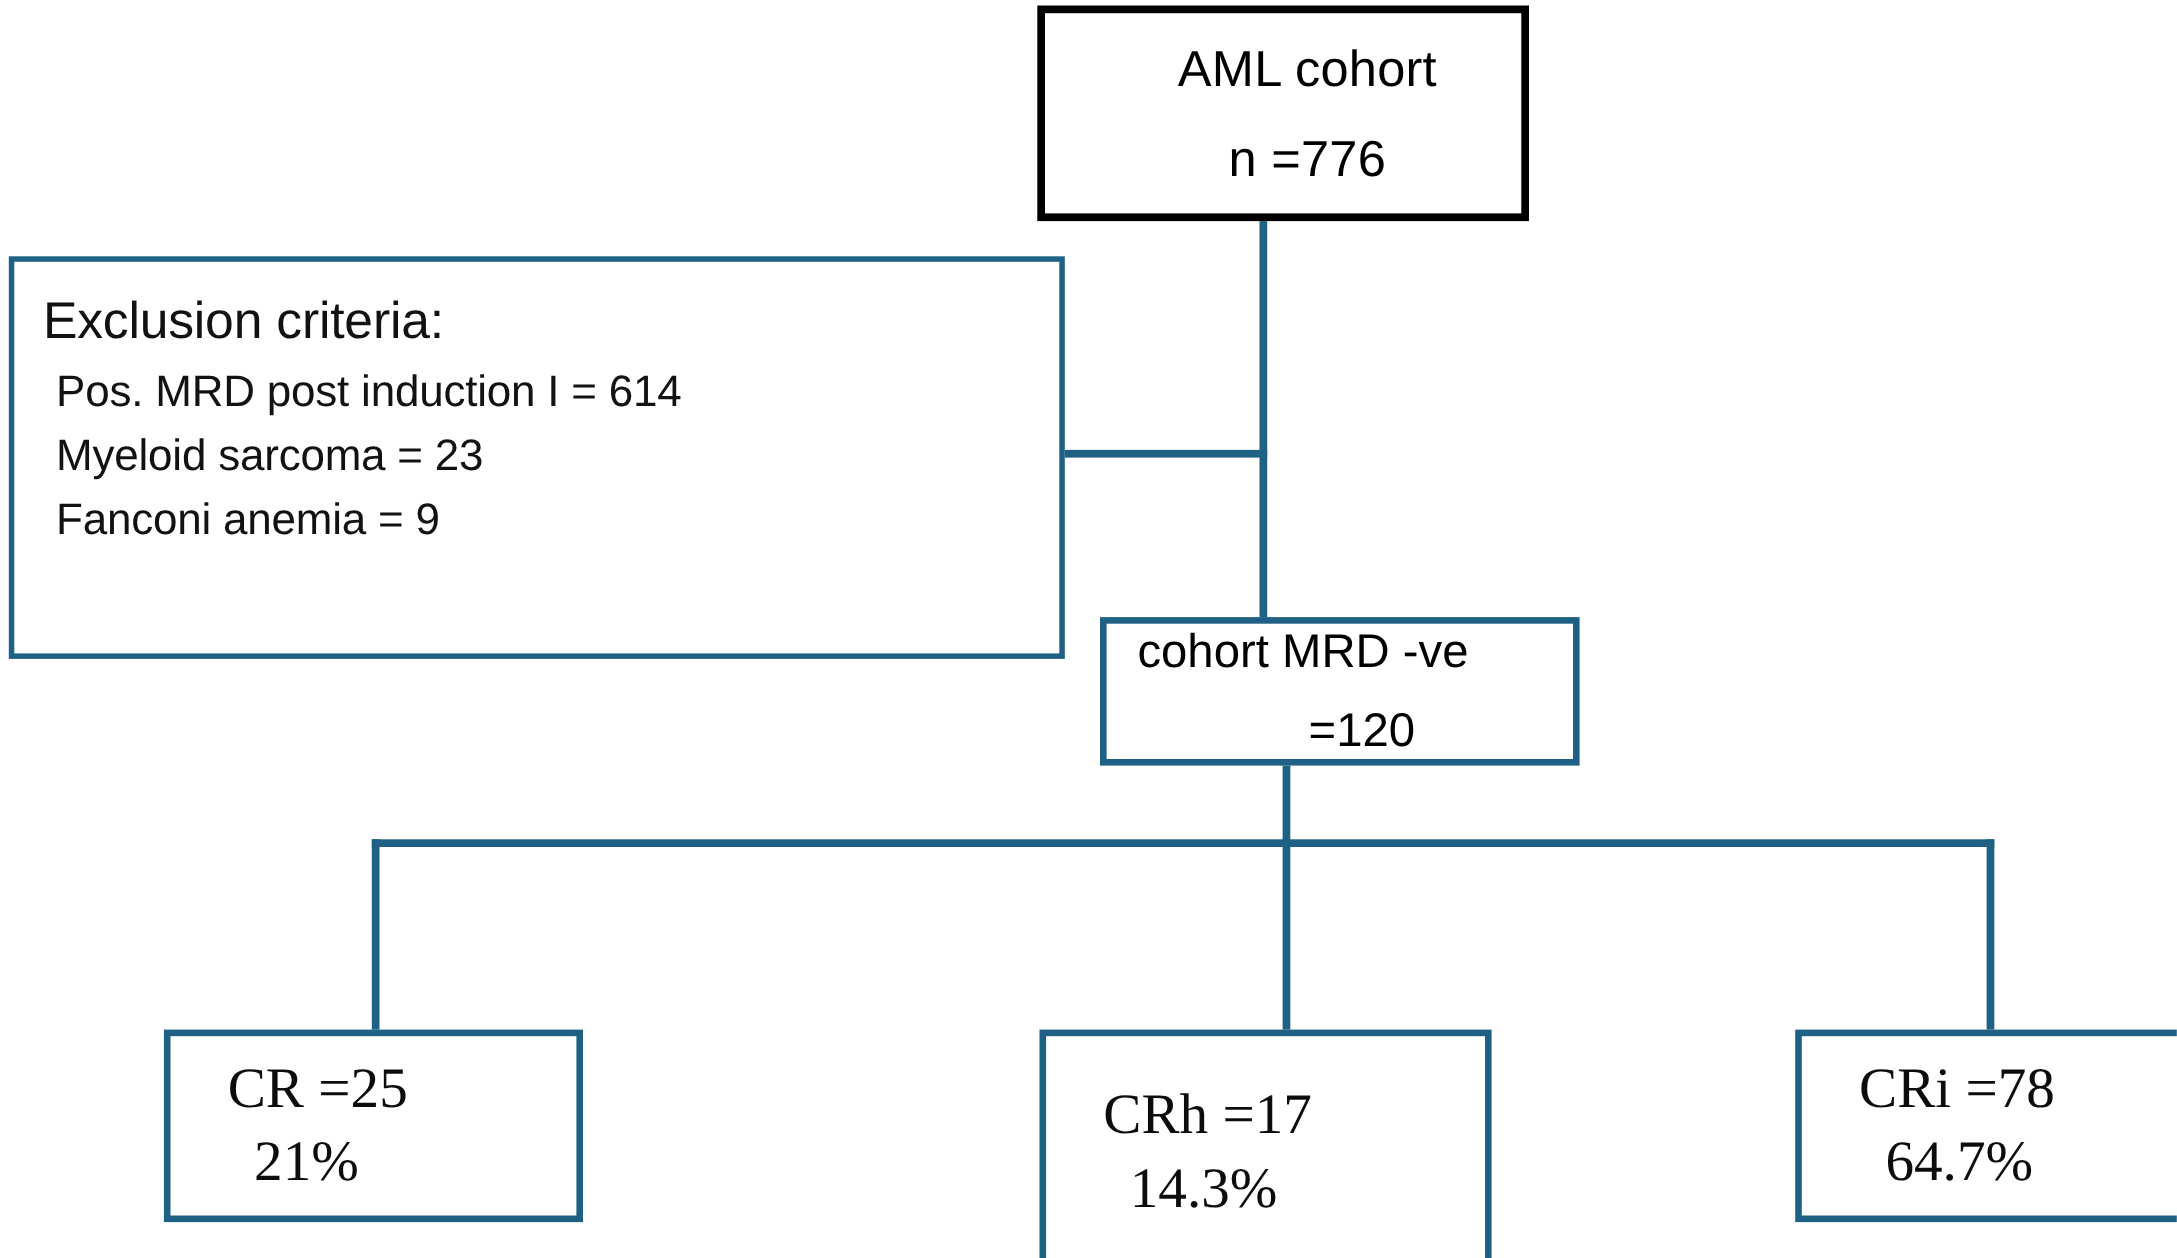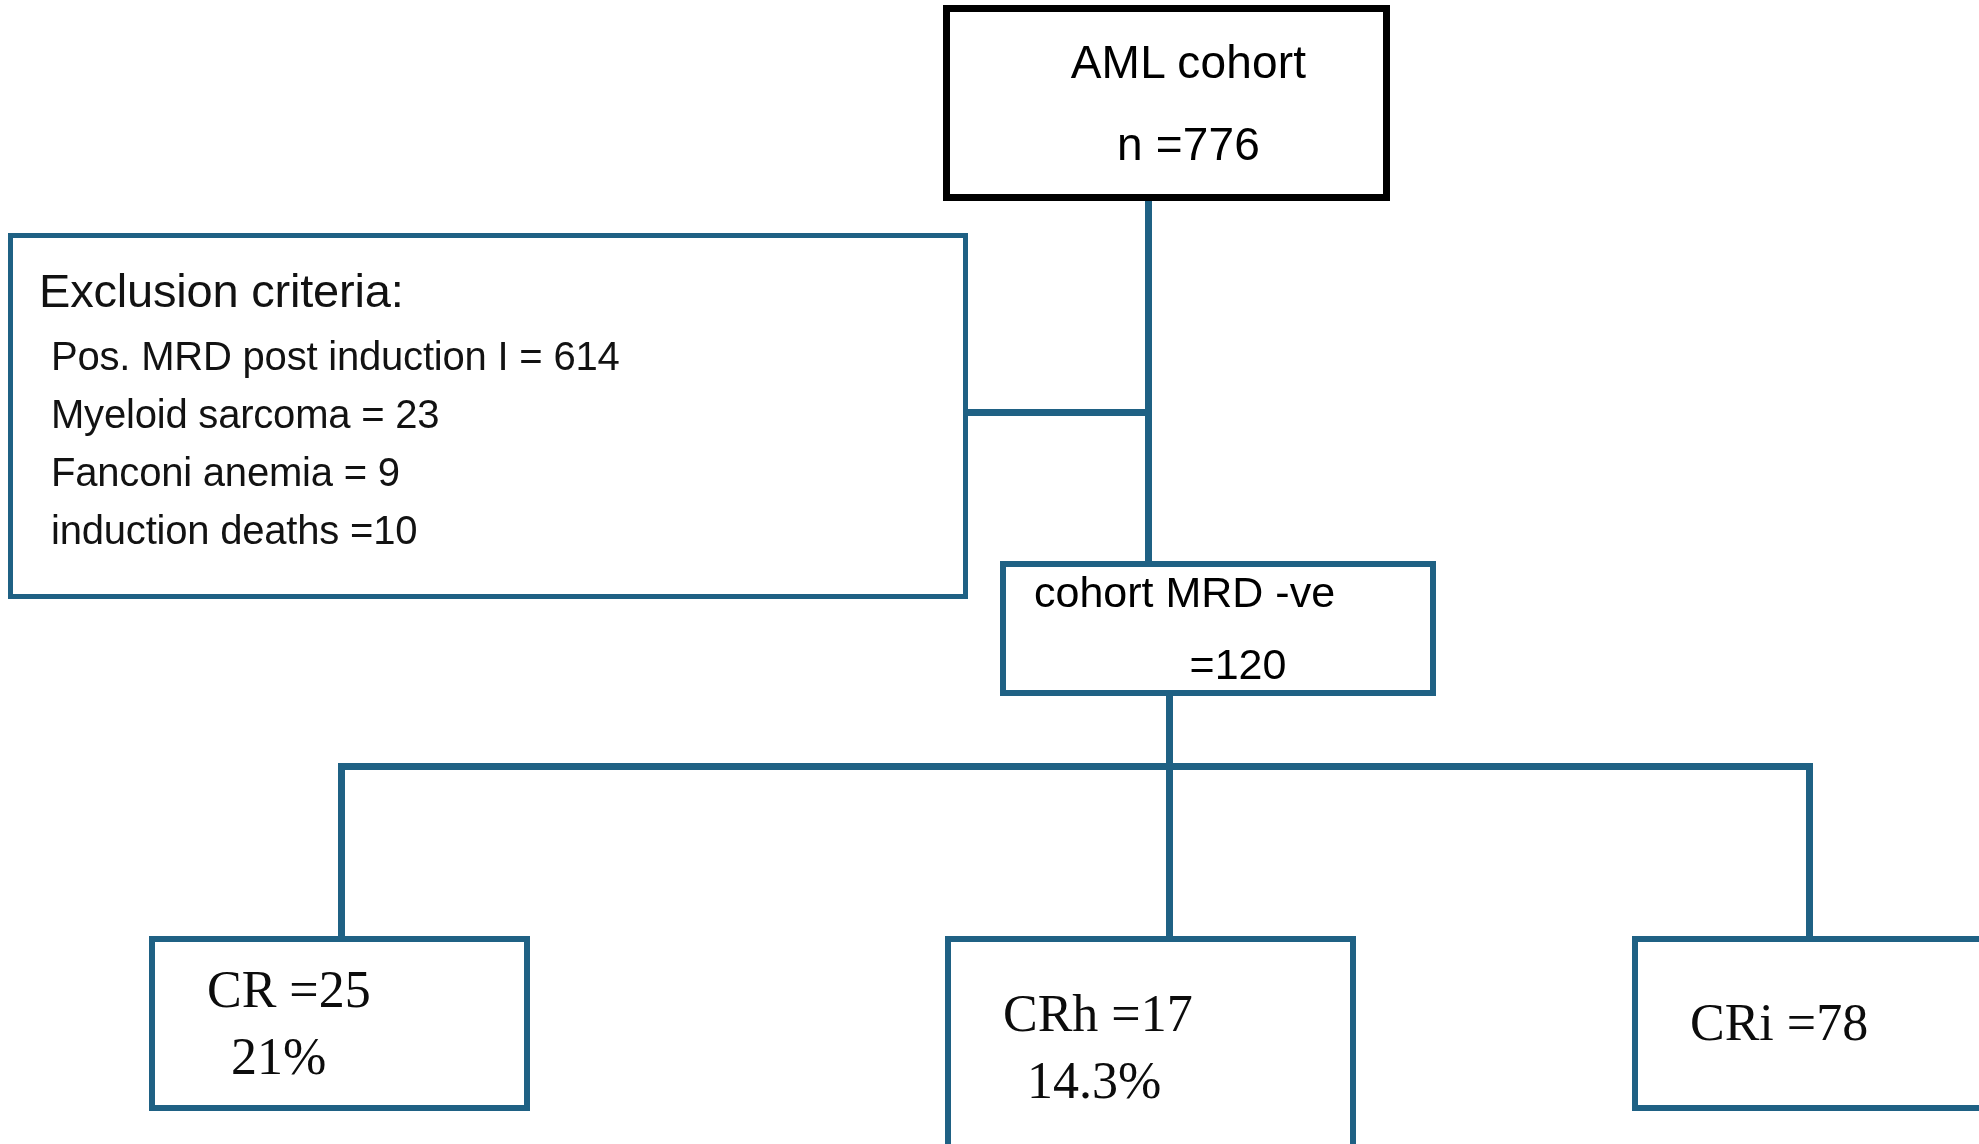--- a/index.html
+++ b/index.html
@@ -119,35 +119,35 @@
   <div class="node node--root" style="left:943px; top:5px; width:447px; height:196px;padding-left:44px;">
     <div class="line l1">AML cohort</div>
     <div class="line l2">n =776</div>
   </div>
 
   <div class="node node--exclusion" style="left:8px; top:233px; width:960px; height:366px;">
     <div class="excl-title">Exclusion criteria:</div>
     <div class="excl-item">Pos. MRD post induction I = 614</div>
     <div class="excl-item">Myeloid sarcoma = 23</div>
     <div class="excl-item">Fanconi anemia = 9</div>
-    <div class="excl-item">induction deaths =10</div>
   </div>
 
   <div class="node node--mrd" style="left:1000px; top:561px; width:436px; height:135px;">
     <div class="line l1">cohort MRD -ve</div>
     <div class="line l2">=120</div>
   </div>
 
   <div class="node node--outcome" style="left:149px; top:936px; width:381px; height:175px;font-family:Liberation Serif, serif;">
     <div class="line l1">CR  =25</div>
     <div class="line l2">21%</div>
   </div>
 
   <div class="node node--outcome" style="left:945px; top:936px; width:411px; height:223px;">
     <div class="line l1">CRh =17</div>
     <div class="line l2">14.3%</div>
   </div>
 
   <div class="node node--outcome" style="left:1632px; top:936px; width:400px; height:175px;">
     <div class="line l1">CRi  =78</div>
+    <div class="line l2">64.7%</div>
   </div>
 
 </div>
 
 </body></html>

